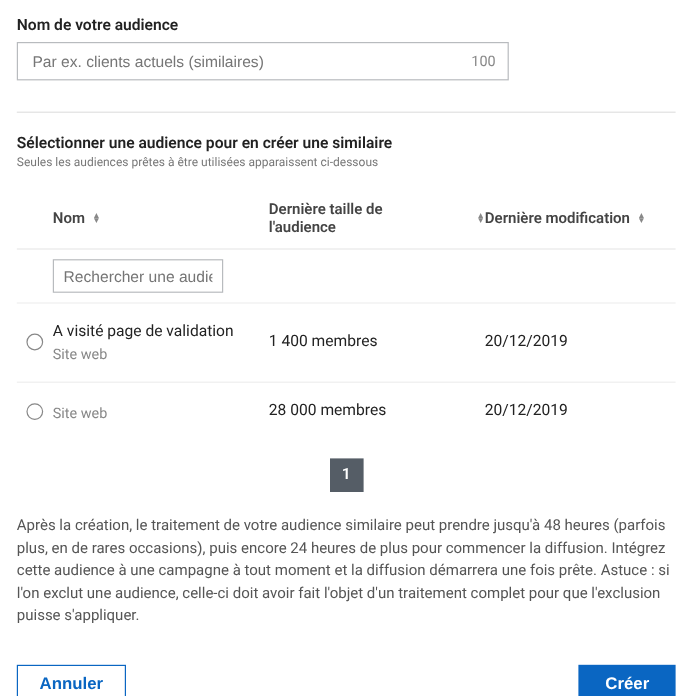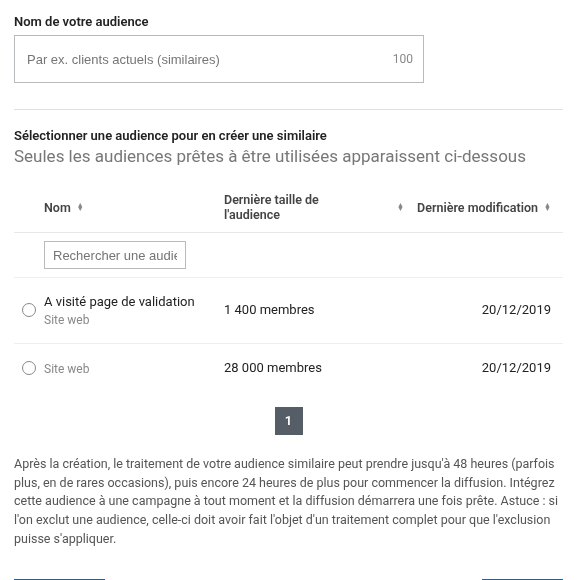--- a/index.html
+++ b/index.html
@@ -8,21 +8,21 @@
     padding: 14px;
     font-family: -apple-system, BlinkMacSystemFont, "Segoe UI", Roboto, Arial, sans-serif;
     font-size: 13px;
     color: #333;
     width: 577px;
     background: #fff;
   }
   .label { font-weight: 600; color: #222; margin-bottom: 6px; font-size: 13px; }
   .input-wrap {
     border: 1px solid #b8bbbe;
-    height: 48px;
+    height: 32px;
     display: flex;
     align-items: center;
     padding: 0 10px;
     width: 410px;
     background: #fff;
   }
   .input-wrap input {
     flex: 1;
     border: none;
     outline: none;
@@ -31,33 +31,33 @@
     background: transparent;
   }
   .input-wrap input::placeholder { color: #767676; }
   .char-count { color: #888; font-size: 12px; }
   hr.div {
     border: none;
     border-top: 1px solid #e0e0e0;
     margin: 26px 0 18px 0;
   }
   .section-title { font-weight: 600; font-size: 13px; color: #222; margin-bottom: 3px; }
-  .section-sub { color: #777; font-size: 17px; margin-bottom: 16px; }
+  .section-sub { color: #777; font-size: 10px; margin-bottom: 16px; }
   .table-hdr {
     display: flex;
     align-items: center;
     padding: 10px 12px 10px 30px;
     font-weight: 600;
     color: #444;
     font-size: 12.5px;
     border-bottom: 1px solid #e8e8e8;
   }
   .col-name  { flex: 0 0 180px; display:flex; align-items:center; gap:6px;}
   .col-size  { flex: 0 0 180px; display:flex; align-items:center; gap:20px;}
-  .col-date  { flex: 1; display:flex; align-items:center; gap:6px; justify-content:flex-end;}
+  .col-date  { flex: 1; display:flex; align-items:center; gap:6px; }
   .sort-ic { display:inline-flex; flex-direction:column; line-height:4px; font-size:7px; color:#888;}
   .search-row { padding: 8px 0 8px 30px; }
   .search-row input {
     border: 1px solid #b8bbbe;
     height: 28px;
     padding: 0 8px;
     font-size: 13px;
     width: 142px;
     outline: none;
   }

